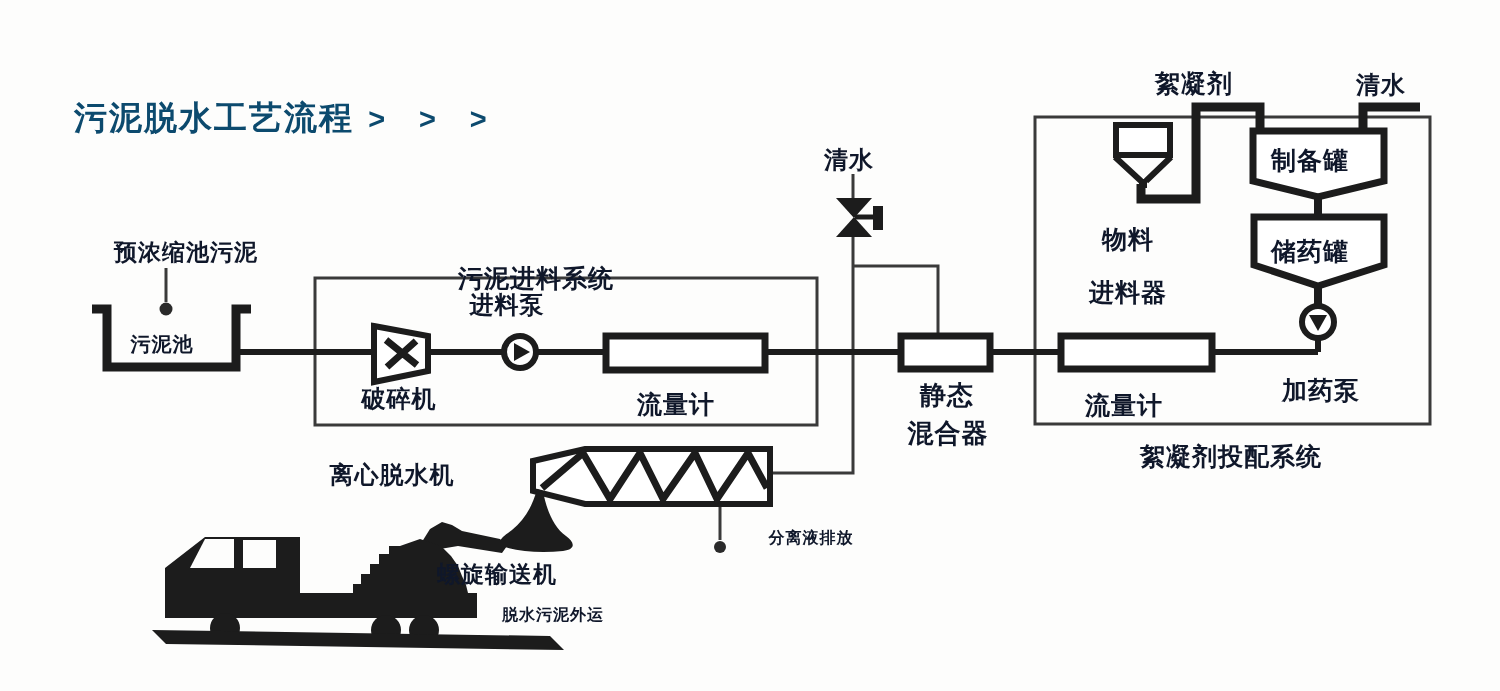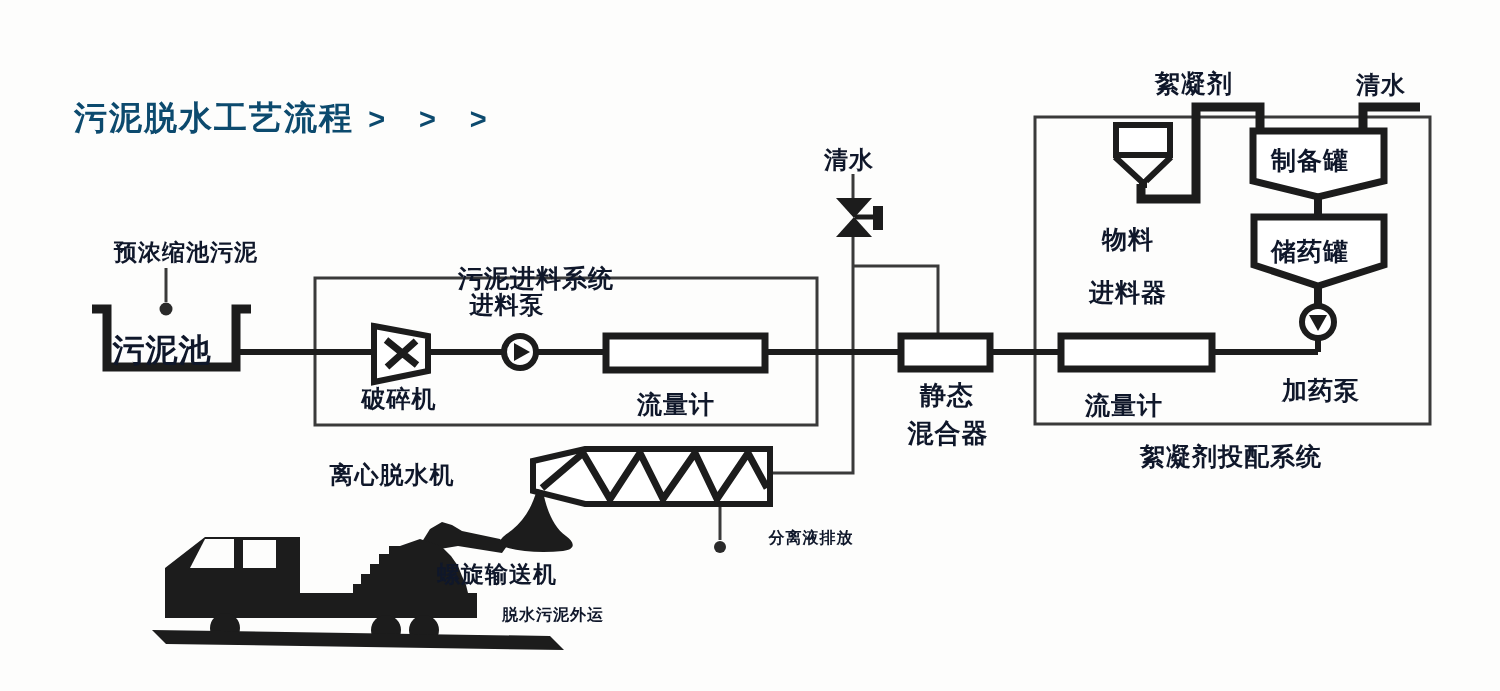--- a/index.html
+++ b/index.html
@@ -117,21 +117,21 @@
   </g>
 
   <polygon points="152,630 550,636 564,650 166,644" fill="#1c1c1c"></polygon>
 </svg>
 
 <div id="page-title" style="color: #0c4a6e; font-family: Liberation Mono, monospace;">
   <span>污泥脱水工艺流程</span><span class="arrows">&gt; &gt; &gt;</span>
 </div>
 
 <div class="lbl left-align" style="left:78px;top:240px;font-size:23px;margin-left:36px;">预浓缩池污泥</div>
-<div class="lbl" style="left:162px;top:333px;font-size:32px;">污泥池</div>
+<div class="lbl" style="left:162px;top:333px;font-size:20px;">污泥池</div>
 
 <div class="lbl" style="left:536px;top:237px;font-size:25px;margin-top:28px;">污泥进料系统</div>
 <div class="lbl" style="left:399px;top:386px;font-size:24px;">破碎机</div>
 <div class="lbl" style="left:507px;top:292px;font-size:24px;">进料泵</div>
 <div class="lbl" style="left:676px;top:391px;font-size:25px;">流量计</div>
 
 <div class="lbl" style="left:849px;top:147px;font-size:24px;">清水</div>
 <div class="lbl" style="left:947px;top:381px;font-size:26px;">静态</div>
 <div class="lbl" style="left:948px;top:419px;font-size:26px;">混合器</div>
 

